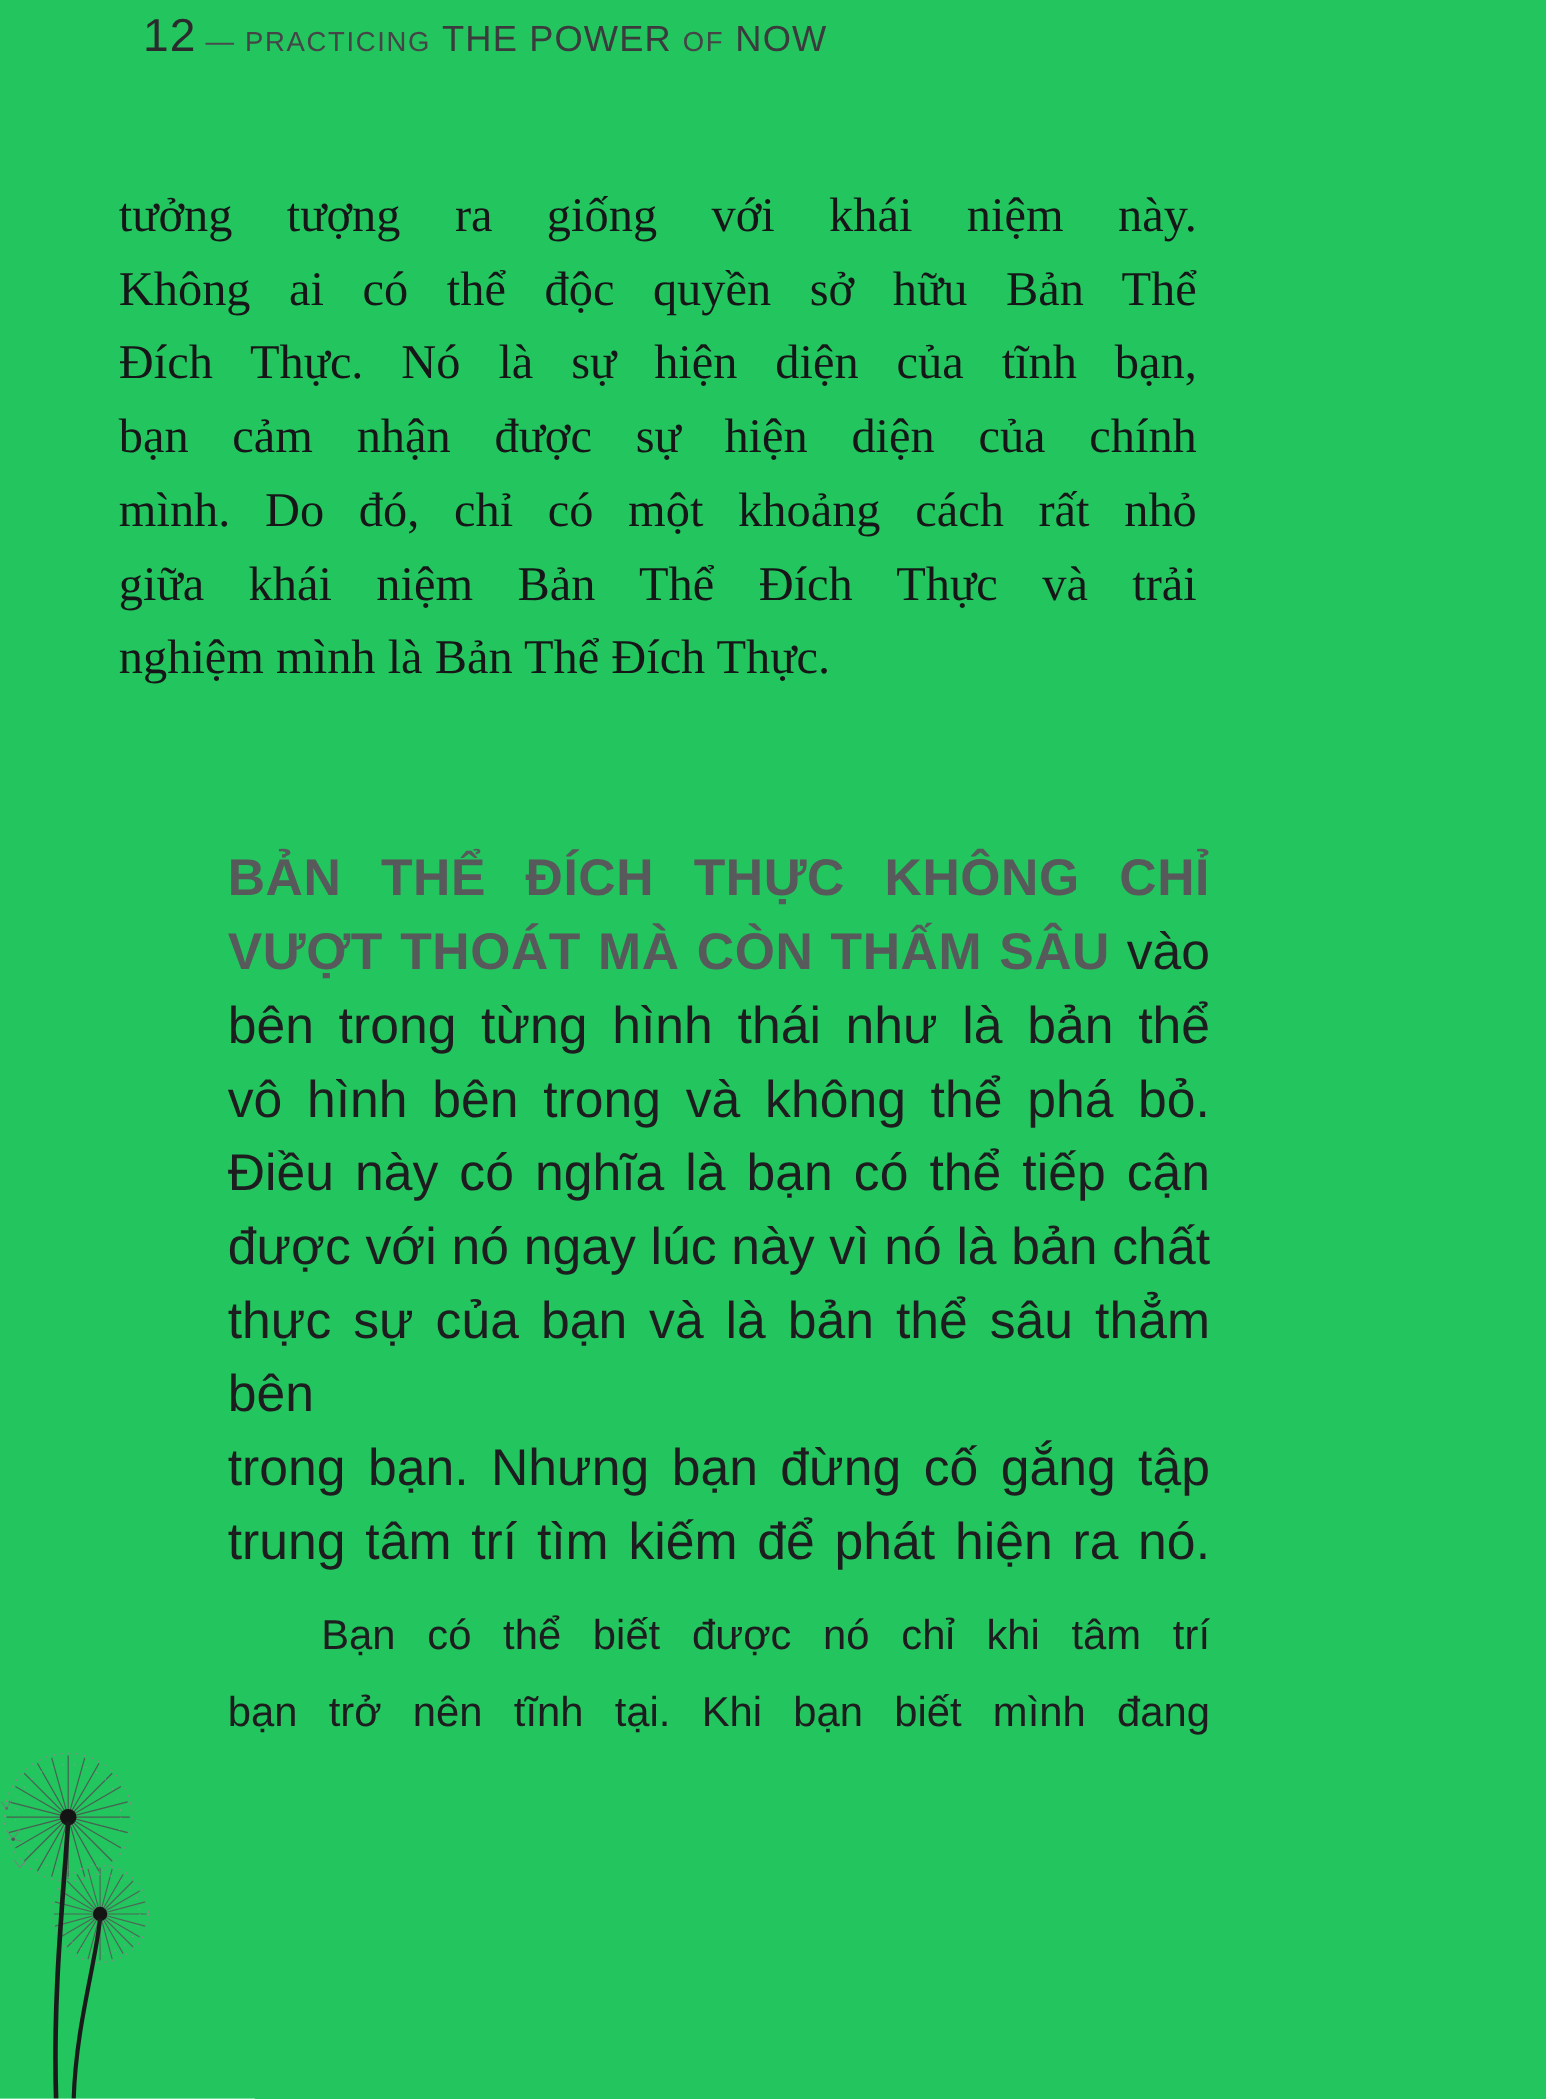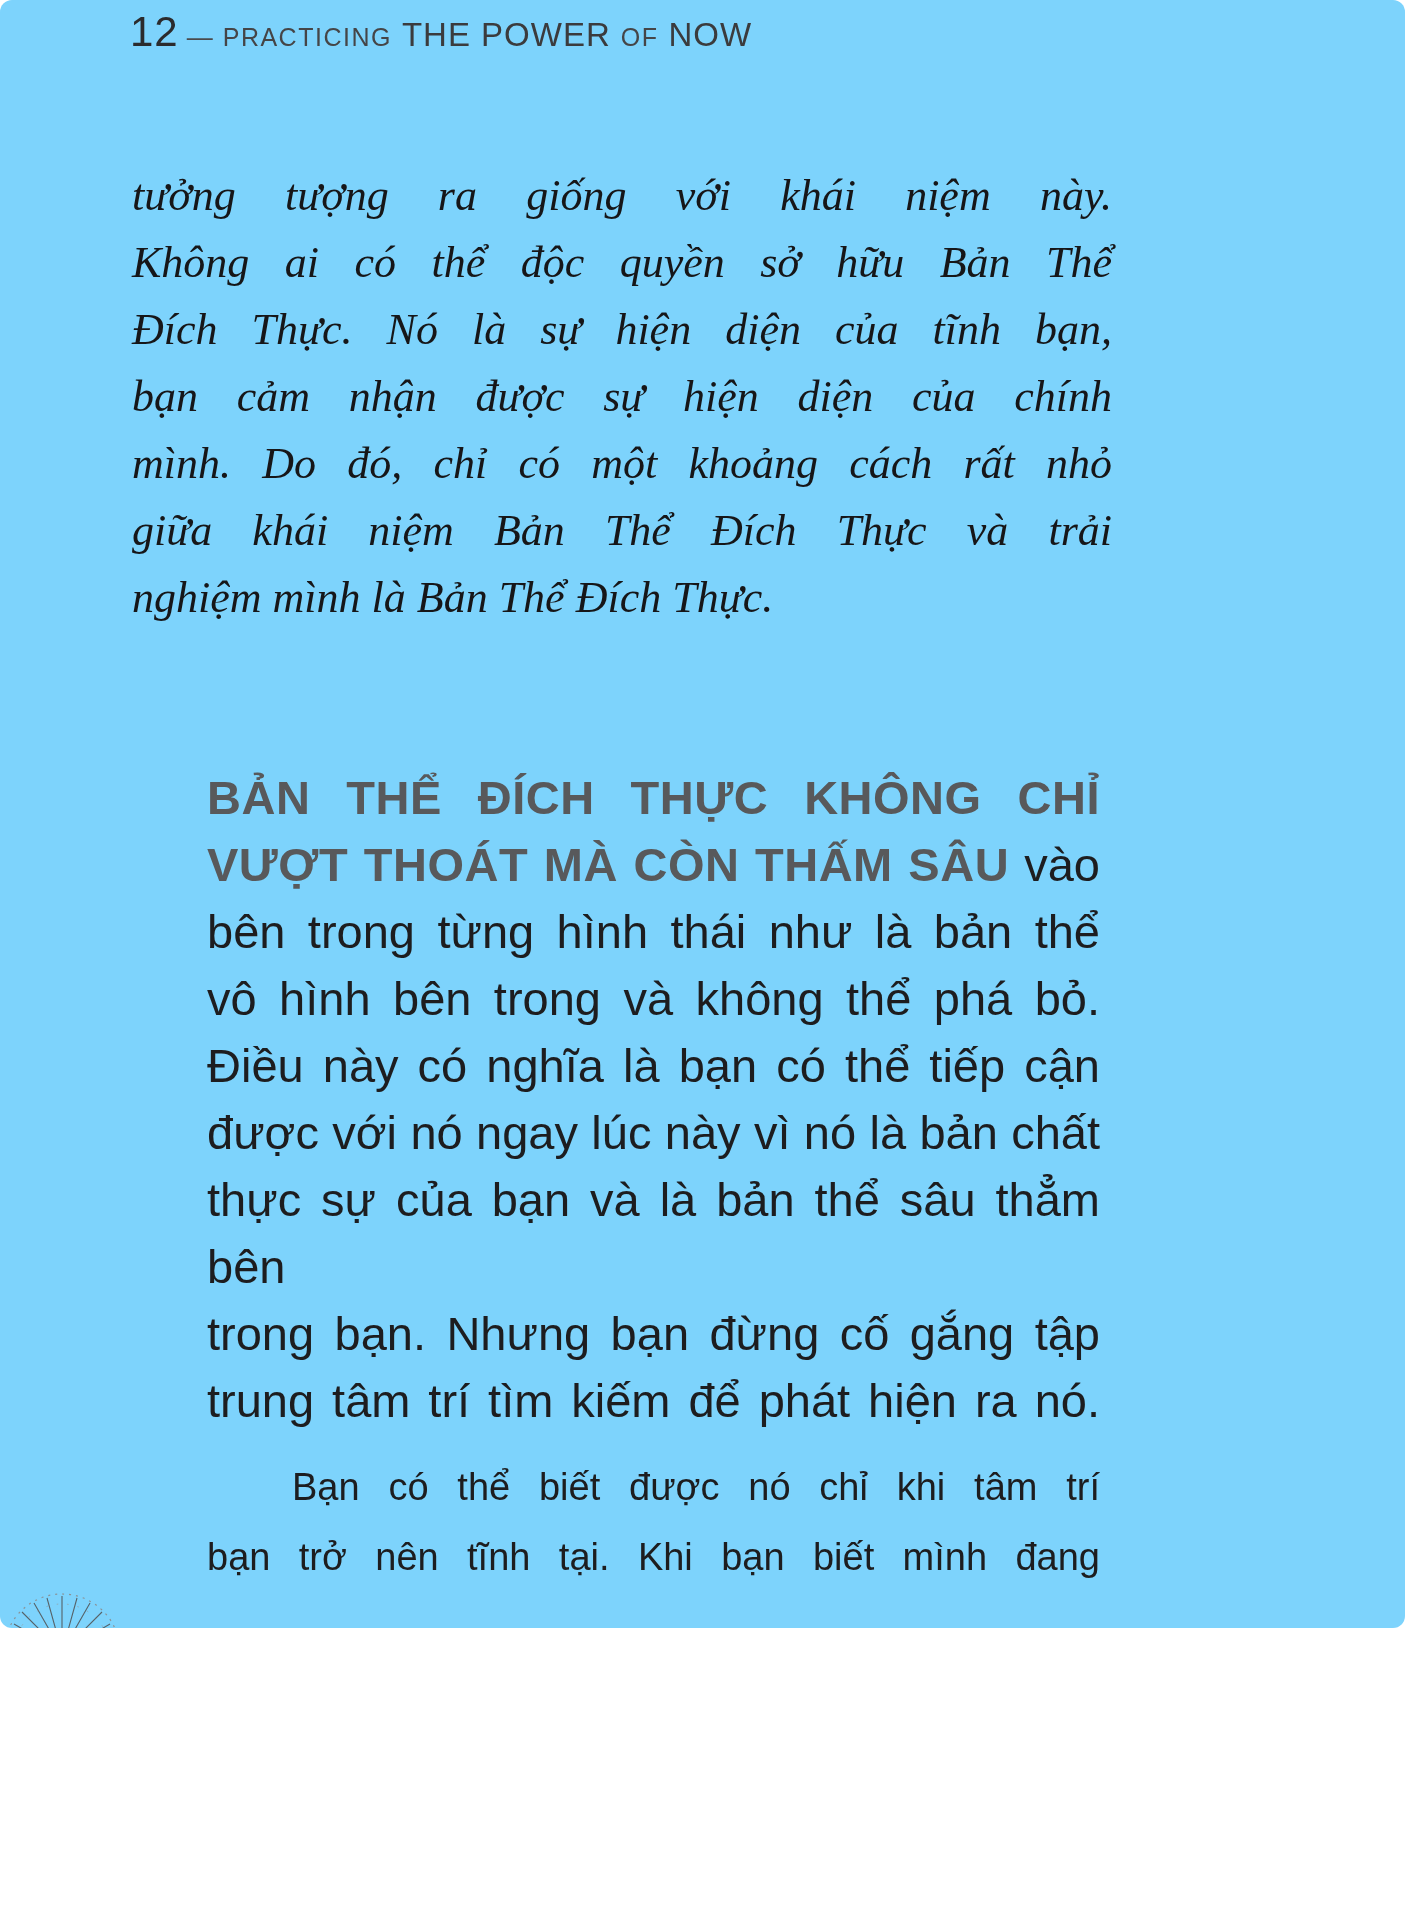--- a/index.html
+++ b/index.html
@@ -1,23 +1,22 @@
 <!DOCTYPE html>
 <html><head>
 <meta charset="utf-8">
 <style>
   html,body{margin:0;padding:0;background:#ffffff;}
   .page{
     position:relative;
-    width:1405px;height:1628px;
-    background:#7dd3fc;
+    width:1405px;height:1908px;
+    background:#22c55e;
     overflow:hidden;
     font-family:"Liberation Serif", serif;
     color:#1c1c1e;
-    border-radius:12px;
   }
   
   .running-header{
     position:absolute;left:130px;top:8px;
     font-family:"Liberation Sans", sans-serif;
     color:#3e3e40;
     white-space:nowrap;
   }
   .running-header .pg-num{
     font-size:42px;color:#2b2b2d;letter-spacing:1px;margin-right:8px;
@@ -35,23 +34,23 @@
   .line{
     text-align:justify;
     -moz-text-align-last:justify;
     text-align-last:justify;
   }
   .line.last{
     text-align-last:left;
   }
   
   .para-intro{
-    position:absolute;left:132px;top:162px;width:980px;
+    position:absolute;left:108px;top:162px;width:980px;
     font-family:"Liberation Serif", serif;
-    font-size:44px;line-height:67px;color:#161618;font-style:italic;
+    font-size:44px;line-height:67px;color:#161618;
   }
   
   .quote-block{
     position:absolute;left:207px;top:764px;width:893px;
     font-family:"Liberation Sans", sans-serif;
     font-size:47px;line-height:67px;color:#1d1d1f;
   }
   .quote-block .qbold{
     font-weight:700;
     color:#58595b;

